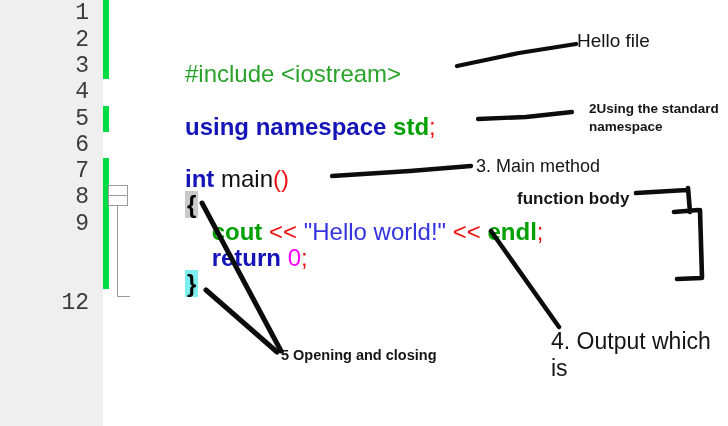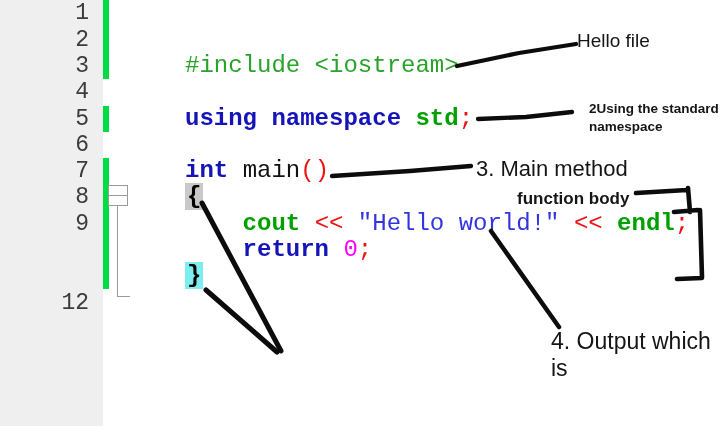--- a/index.html
+++ b/index.html
@@ -12,37 +12,37 @@
             font-size:23px;line-height:26px;color:#3c3c3c;}
   .change-bar{position:absolute;left:103px;width:6px;background:var(--change_bar);}
   
   #fold-box{position:absolute;left:108px;width:20px;height:21px;background:#fdfdfd;
             border:1px solid #9a9a9a;box-sizing:border-box;}
   #fold-box .mid{position:absolute;left:0;right:0;top:9px;border-top:1px solid #9a9a9a;}
   #fold-vline{position:absolute;left:117px;width:1px;background:#9a9a9a;}
   #fold-tick{position:absolute;left:117px;width:13px;height:1px;background:#9a9a9a;}
   
   .code-row{position:absolute;left:185px;white-space:pre;height:26px;
-            font-family:Liberation Mono, monospace;
-            font-size:24px;line-height:26px;color:#111;}
+            font-family:Liberation Sans, sans-serif;
+            font-size:24px;line-height:26px;color:#111;margin-top:8px;}
   .tok-pp{color:var(--preprocessor);}
   .tok-kw{color:var(--keyword);font-weight:bold;}
   .tok-gid{color:var(--identifier_green);font-weight:bold;}
   .tok-op{color:var(--operator);}
   .tok-str{color:var(--string);}
   .tok-num{color:var(--number);}
   .tok-pl{color:#111;}
   .tok-bo{color:#000;font-weight:bold;background:var(--open_brace_highlight);padding:0 2px;}
   .tok-bc{color:#000;font-weight:bold;background:var(--close_brace_highlight);padding:0 2px;}
   
   .ann{position:absolute;color:#151515;}
   #ann-header{left:577px;top:30px;font-size:19px;}
   #ann-using1{left:589px;top:101px;font-size:13.5px;font-weight:600;}
   #ann-using2{left:589px;top:119px;font-size:13.5px;font-weight:600;text-align:right;}
-  #ann-main{left:476px;top:156px;font-size:22px;}
+  #ann-main{left:476px;top:156px;font-size:18px;}
   #ann-funcbody{left:517px;top:189px;font-size:17px;font-weight:bold;}
   #ann-output1{left:551px;top:328px;font-size:23px;}
   #ann-output2{left:551px;top:358px;font-size:20px;}
   #ann-braces1{left:281px;top:347px;font-size:14.5px;font-weight:600;}
   #ann-braces2{left:287px;top:367px;font-size:14.5px;font-weight:600;}
   #overlay{position:absolute;left:0;top:0;pointer-events:none;}
 </style>
 </head>
 <body>
 
@@ -80,20 +80,21 @@
       <div class="code-row" style="top: 237px;"><span class="tok-pl">    </span><span class="tok-kw">return</span><span class="tok-pl"> </span><span class="tok-num">0</span><span class="tok-op">;</span></div>
       <div class="code-row" style="top: 263px;"><span class="tok-bc">}</span></div>
     </div>
 
   <div class="ann" id="ann-header">Hello file</div>
   <div class="ann" id="ann-using1">2Using the standard</div>
   <div class="ann" id="ann-using2">namespace</div>
   <div class="ann" id="ann-main">3. Main method</div>
   <div class="ann" id="ann-funcbody">function body</div>
   <div class="ann" id="ann-output1">4. Output which is</div>
+  <div class="ann" id="ann-braces1">5 Opening and closing</div>
 
   <svg id="overlay" width="728" height="426" viewBox="0 0 728 426">
     <path d="M457 66 L519 53 L576 44" fill="none" stroke="#0c0c0c" stroke-width="4.3" stroke-linecap="round" stroke-linejoin="round"></path>
     <path d="M478 119 L526 117 L572 112" fill="none" stroke="#0c0c0c" stroke-width="4.3" stroke-linecap="round" stroke-linejoin="round"></path>
     <path d="M332 176 L410 171 L471 166" fill="none" stroke="#0c0c0c" stroke-width="4.3" stroke-linecap="round" stroke-linejoin="round"></path>
     <path d="M636 193 L687 190 M688 188 L690 212 M674 212 L698 210 M700 210 L702 277 M702 278 L677 279" fill="none" stroke="#0c0c0c" stroke-width="4.6" stroke-linecap="round" stroke-linejoin="round"></path>
     <path d="M202 203 L281 351" fill="none" stroke="#0c0c0c" stroke-width="5" stroke-linecap="round"></path>
     <path d="M206 290 L277 352" fill="none" stroke="#0c0c0c" stroke-width="5" stroke-linecap="round"></path>
     <path d="M491 231 L559 327" fill="none" stroke="#0c0c0c" stroke-width="4.5" stroke-linecap="round"></path>
   </svg>

